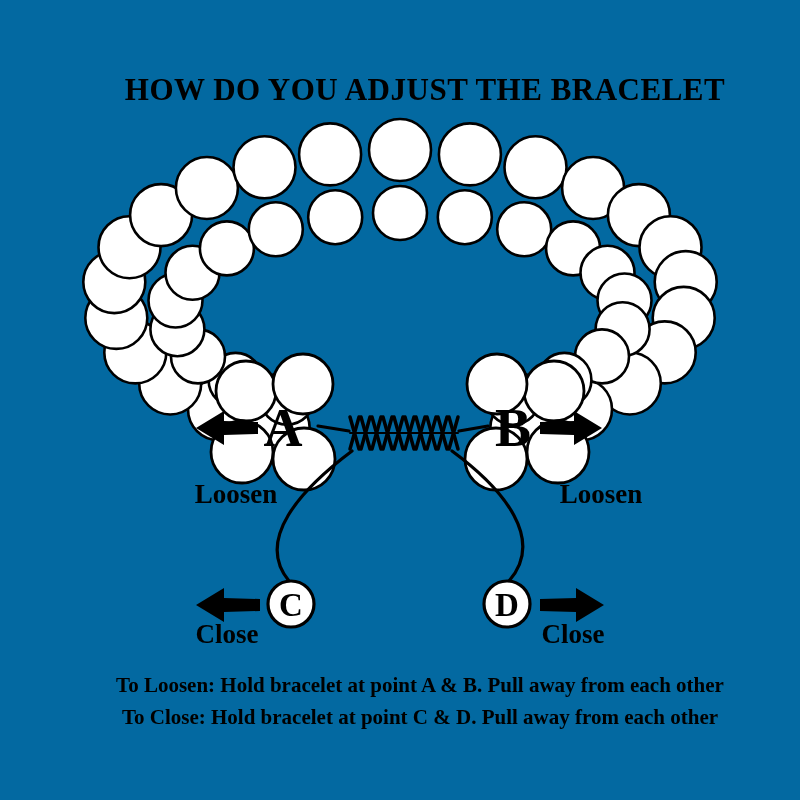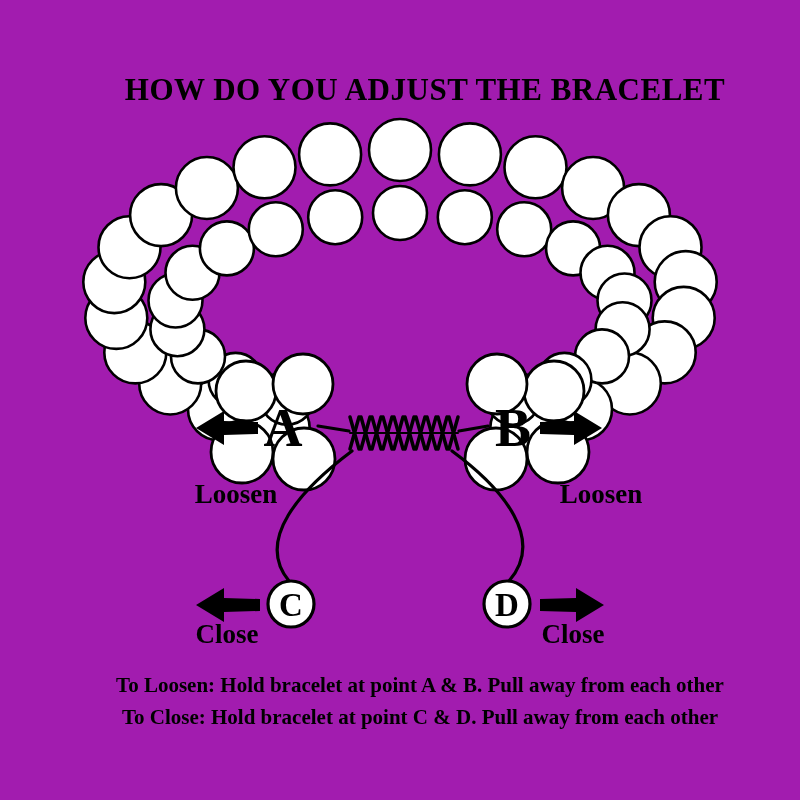--- a/index.html
+++ b/index.html
@@ -1,19 +1,19 @@
 <!DOCTYPE html>
 <html><head>
 <meta charset="utf-8">
 <style>
   html,body{margin:0;padding:0;background:#ffffff;}
   .canvas{
     position:relative;
     width:800px;height:800px;
-    background:#a21caf;
+    background:#0369a1;
     overflow:hidden;
     font-family:"Liberation Serif", serif;
   }
   svg text{
     font-family:"Liberation Serif", serif;
     font-weight:700;
     fill:#000000;
   }
   .title-text{font-size:31px;letter-spacing:.5px;}
   .big-letter{font-size:54px;}

